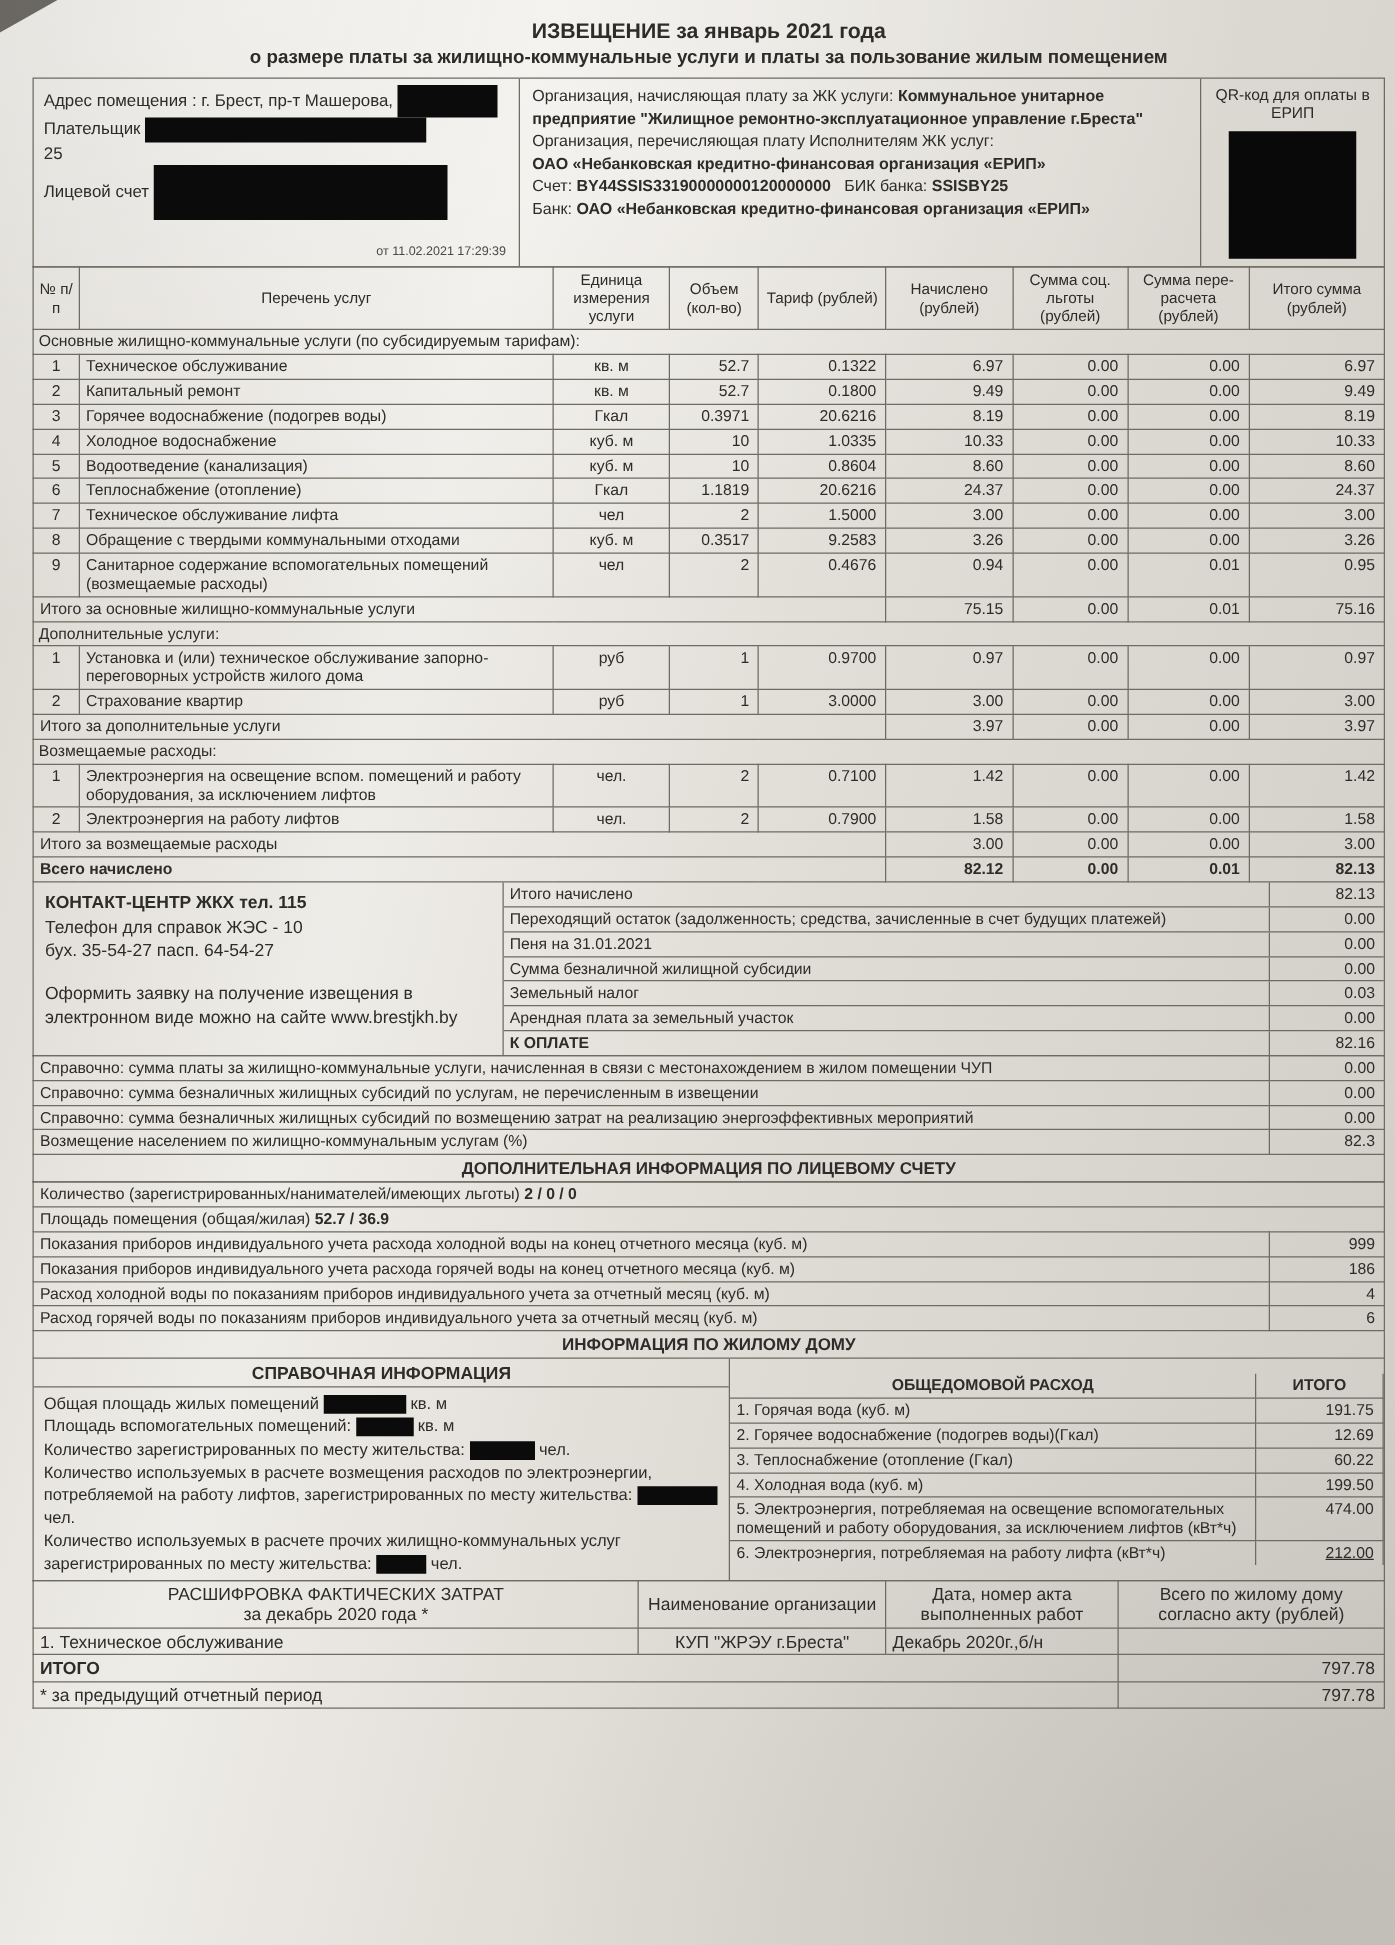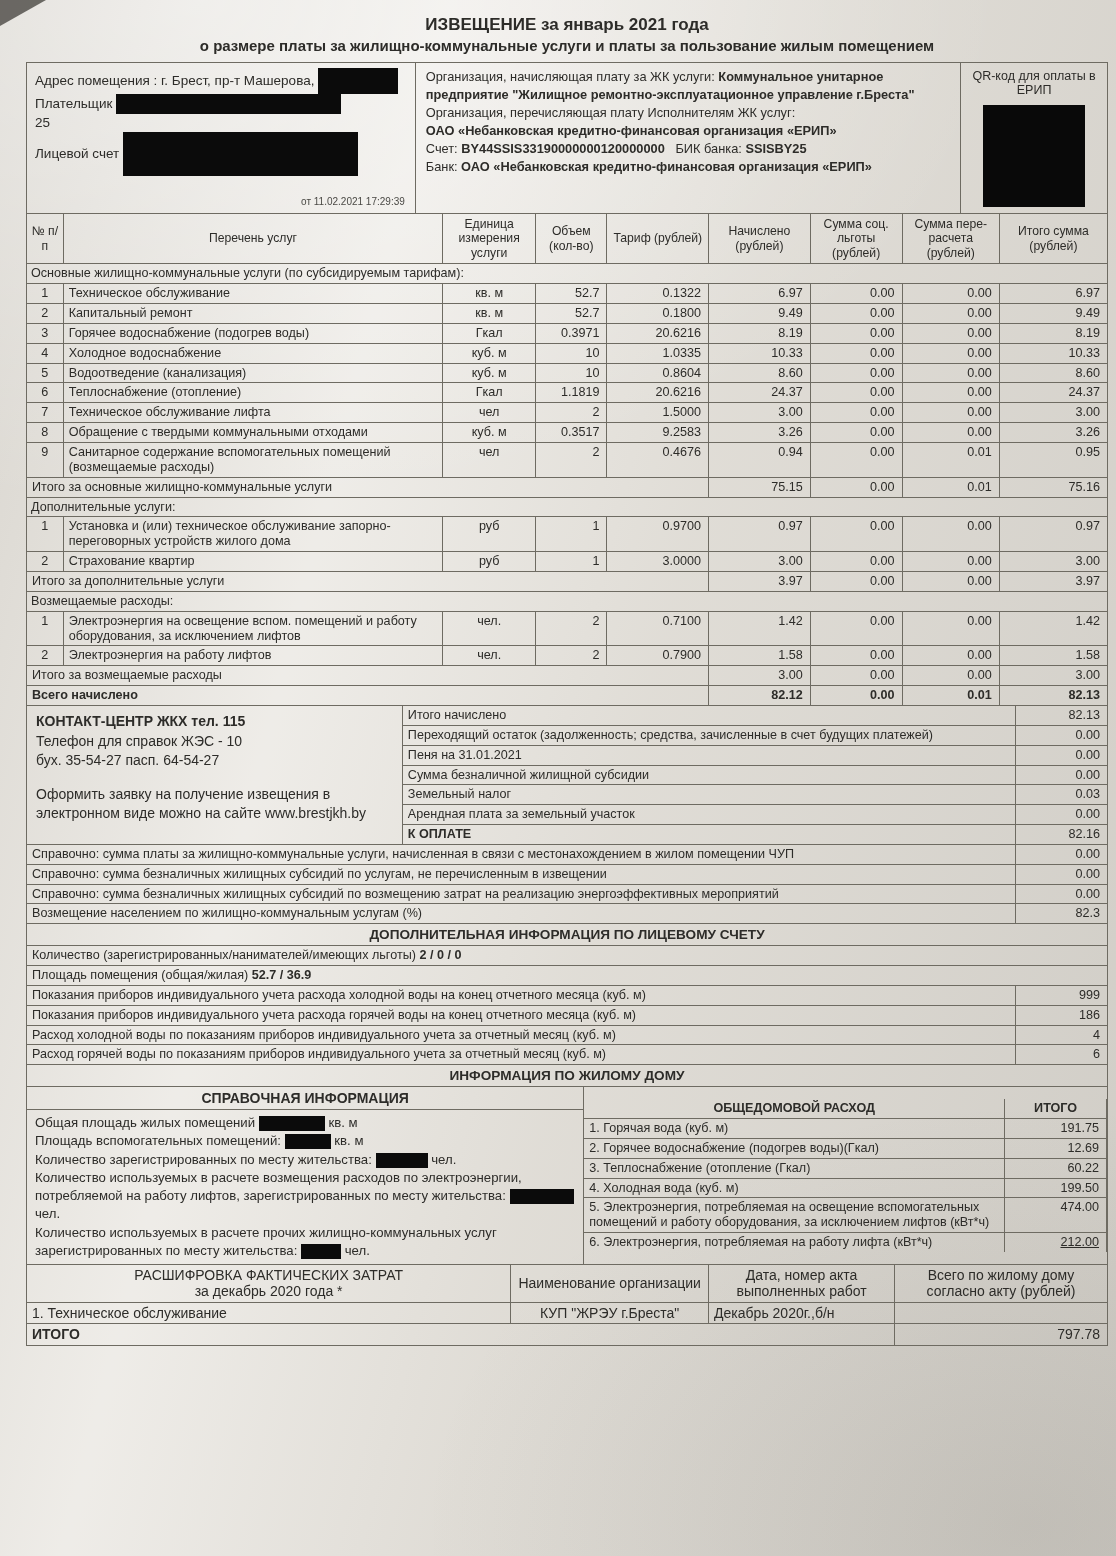--- a/index.html
+++ b/index.html
@@ -478,15 +478,19 @@
     <tr>
       <td>1. Техническое обслуживание</td>
       <td class="ctr">КУП "ЖРЭУ г.Бреста"</td>
       <td>Декабрь 2020г.,б/н</td>
       <td></td>
     </tr>
     <tr>
       <td colspan="3" class="b">ИТОГО</td>
       <td class="num">797.78</td>
     </tr>
+    <tr>
+      <td colspan="3">* за предыдущий отчетный период</td>
+      <td class="num">797.78</td>
+    </tr>
   </tbody>
     </table>
 </div>
 
 </body></html>

